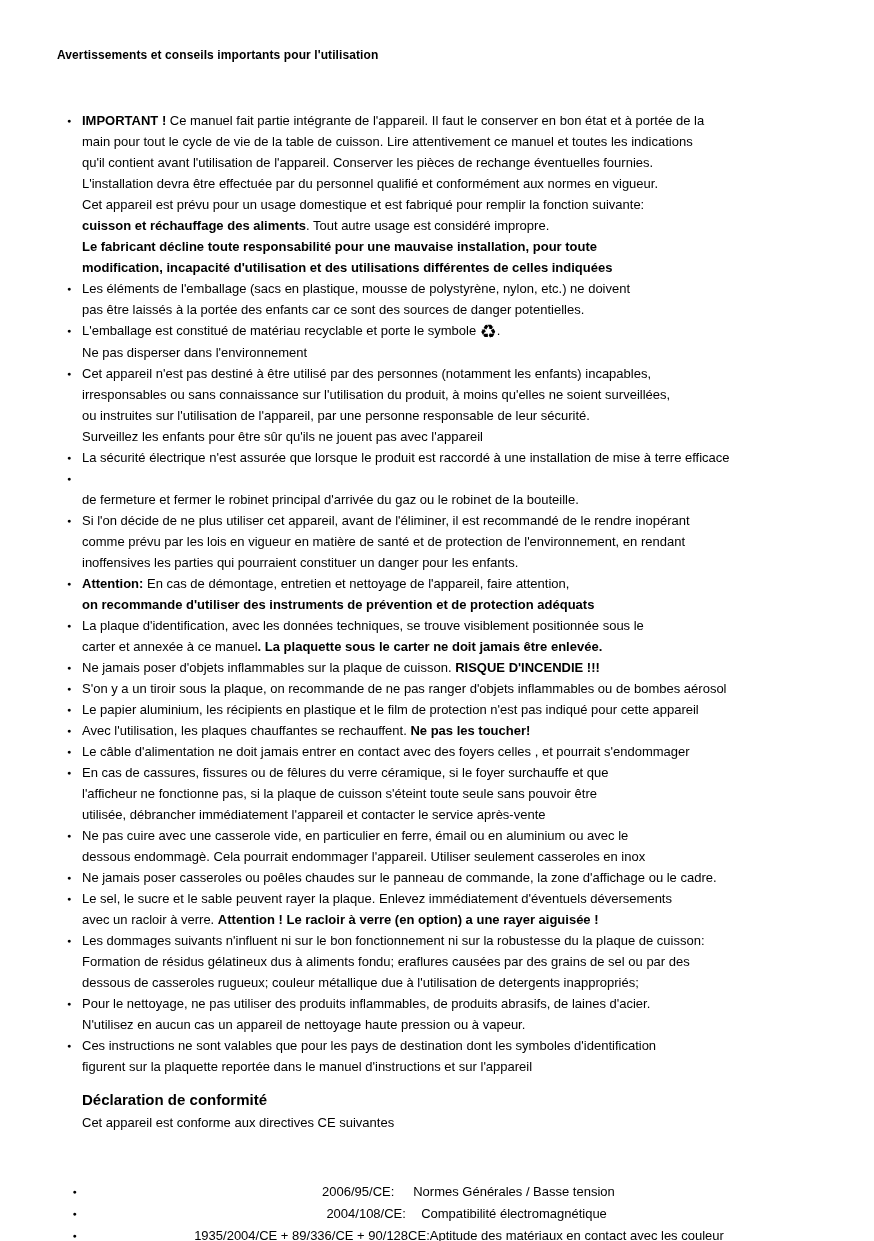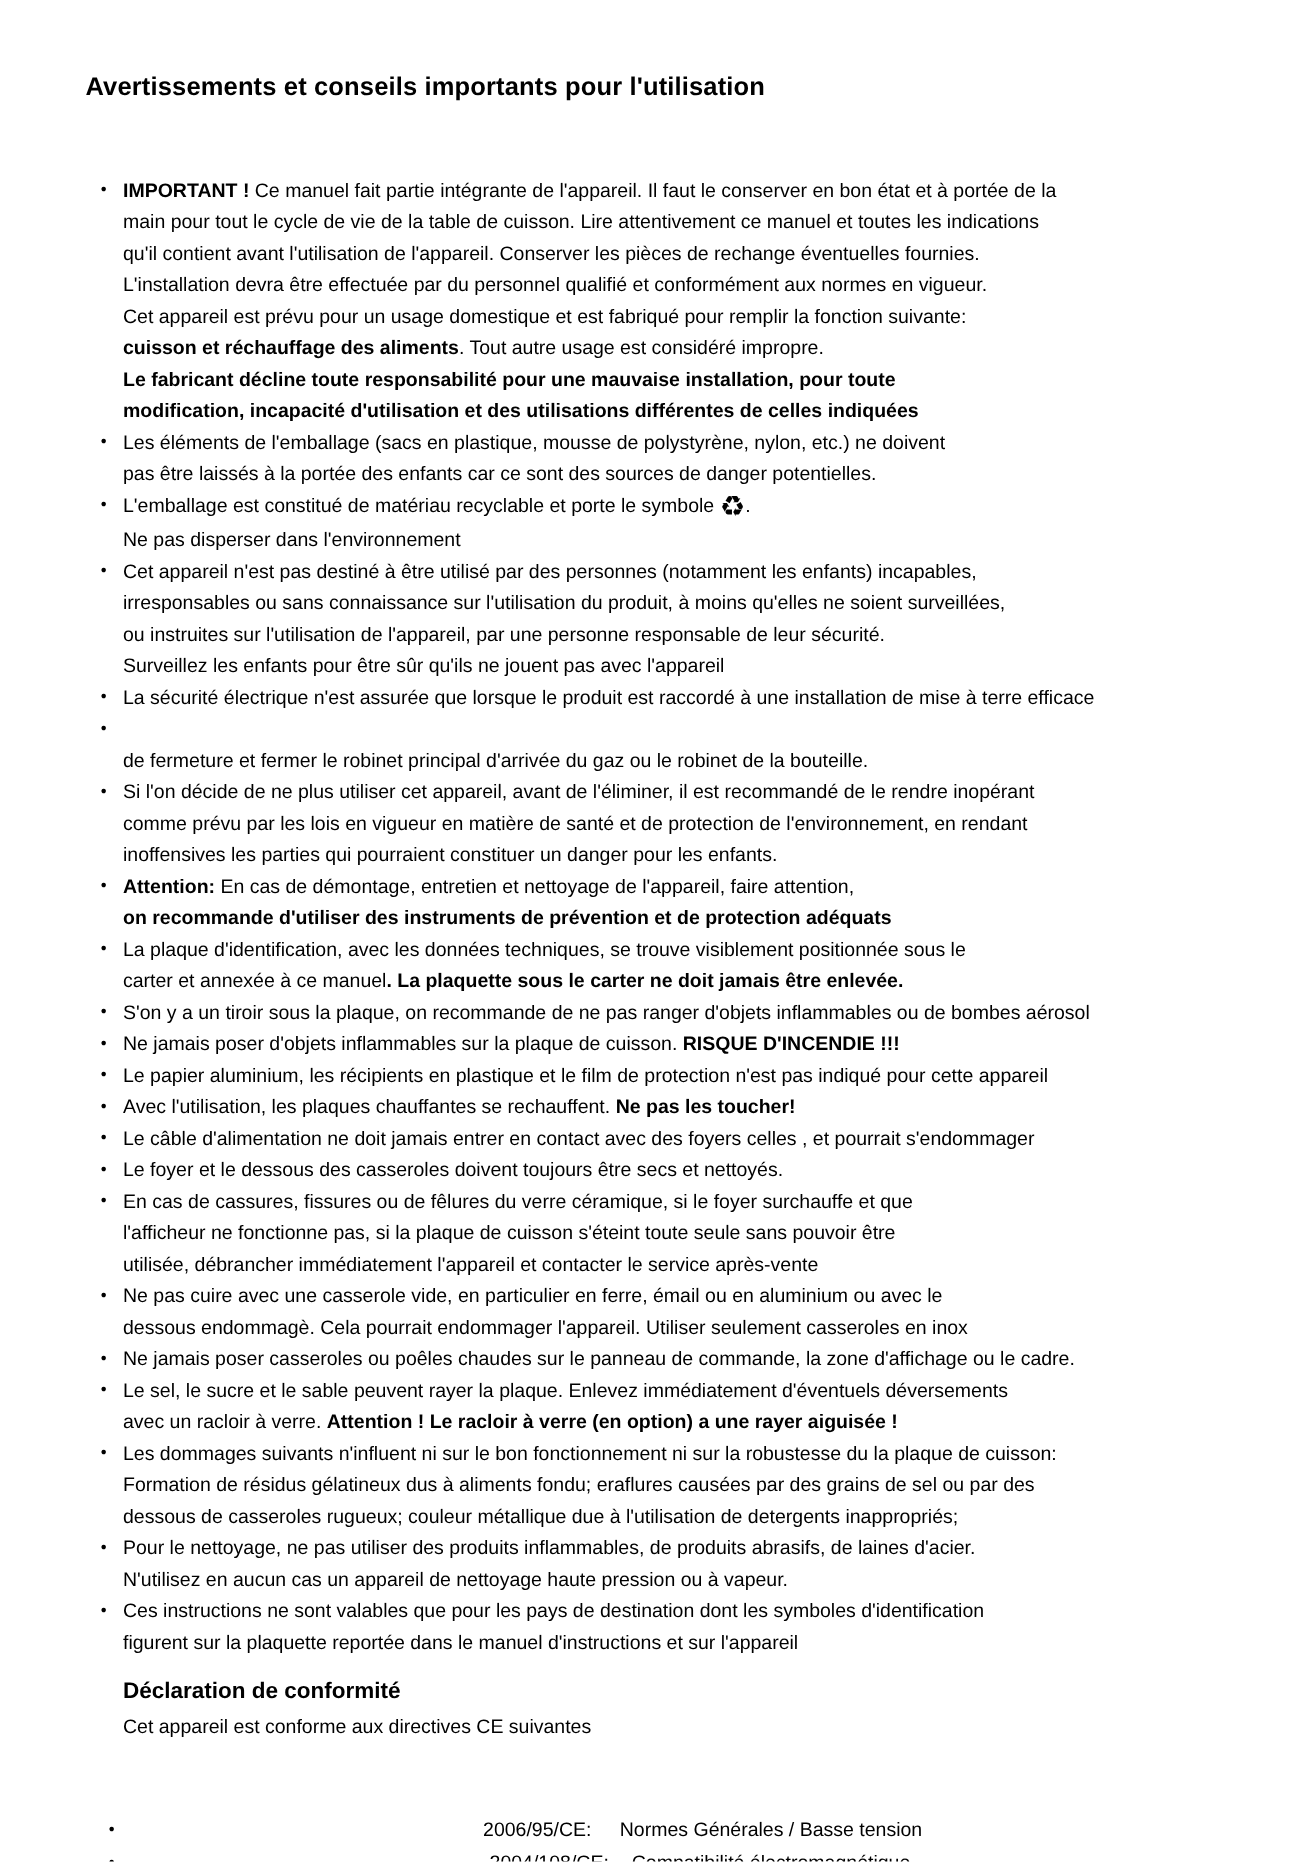--- a/index.html
+++ b/index.html
@@ -7,21 +7,21 @@
   body {
     width: 874px;
     height: 1241px;
     overflow: hidden;
     font-family: "Liberation Sans", sans-serif;
     font-size: 13px;
     color: #000000;
   }
   .page { padding: 48px 38px 0 57px; }
   h1 {
-    font-size: 17px;
+    font-size: 12px;
     font-weight: bold;
     margin-bottom: 14px;
     letter-spacing: 0.1px;
   }
   ul.list { list-style: none; margin-left: 10px; margin-top: 48px; }
   .item { display: flex; line-height: 21px; }
   .bullet {
     flex: none;
     width: 15px;
     font-size: 7px;
@@ -88,41 +88,37 @@
       <li class="item">
         <span class="bullet">●</span>
         <span class="content"><span class="bold">Attention:</span><span class="reg"> En cas de démontage, entretien et nettoyage de l'appareil, faire attention,</span><br><span class="bold">on recommande d'utiliser des instruments de prévention et de protection adéquats</span></span>
       </li>
       <li class="item">
         <span class="bullet">●</span>
         <span class="content"><span class="reg">La plaque d'identification, avec les données techniques, se trouve visiblement positionnée sous le</span><br><span class="reg">carter et annexée à ce manuel</span><span class="bold">. La plaquette sous le carter ne doit jamais être enlevée.</span></span>
       </li>
       <li class="item">
         <span class="bullet">●</span>
-        <span class="content"><span class="reg">S'on y a un tiroir sous la plaque, on recommande de ne pas ranger d'objets inflammables ou de bombes aérosol</span></span>
+        <span class="content"><span class="reg">Ne jamais poser d'objets inflammables sur la plaque de cuisson. </span><span class="bold">RISQUE D'INCENDIE !!!</span></span>
       </li>
       <li class="item">
         <span class="bullet">●</span>
-        <span class="content"><span class="reg">Ne jamais poser d'objets inflammables sur la plaque de cuisson. </span><span class="bold">RISQUE D'INCENDIE !!!</span></span>
+        <span class="content"><span class="reg">S'on y a un tiroir sous la plaque, on recommande de ne pas ranger d'objets inflammables ou de bombes aérosol</span></span>
       </li>
       <li class="item">
         <span class="bullet">●</span>
         <span class="content"><span class="reg">Le papier aluminium, les récipients en plastique et le film de protection n'est pas indiqué pour cette appareil</span></span>
       </li>
       <li class="item">
         <span class="bullet">●</span>
         <span class="content"><span class="reg">Avec l'utilisation, les plaques chauffantes se rechauffent. </span><span class="bold">Ne pas les toucher!</span></span>
       </li>
       <li class="item">
         <span class="bullet">●</span>
         <span class="content"><span class="reg">Le câble d'alimentation ne doit jamais entrer en contact avec des foyers celles , et pourrait s'endommager</span></span>
-      </li>
-      <li class="item">
-        <span class="bullet">●</span>
-        <span class="content"><span class="reg">Le foyer et le dessous des casseroles doivent toujours être secs et nettoyés.</span></span>
       </li>
       <li class="item">
         <span class="bullet">●</span>
         <span class="content"><span class="reg">En cas de cassures, fissures ou de fêlures du verre céramique, si le foyer surchauffe et que</span><br><span class="reg">l'afficheur ne fonctionne pas, si la plaque de cuisson s'éteint toute seule sans pouvoir être</span><br><span class="reg">utilisée, débrancher immédiatement l'appareil et contacter le service après-vente</span></span>
       </li>
       <li class="item">
         <span class="bullet">●</span>
         <span class="content"><span class="reg">Ne pas cuire avec une casserole vide, en particulier en ferre, émail ou en aluminium ou avec le</span><br><span class="reg">dessous endommagè. Cela pourrait endommager l'appareil. Utiliser seulement casseroles en inox</span></span>
       </li>
       <li class="item">

